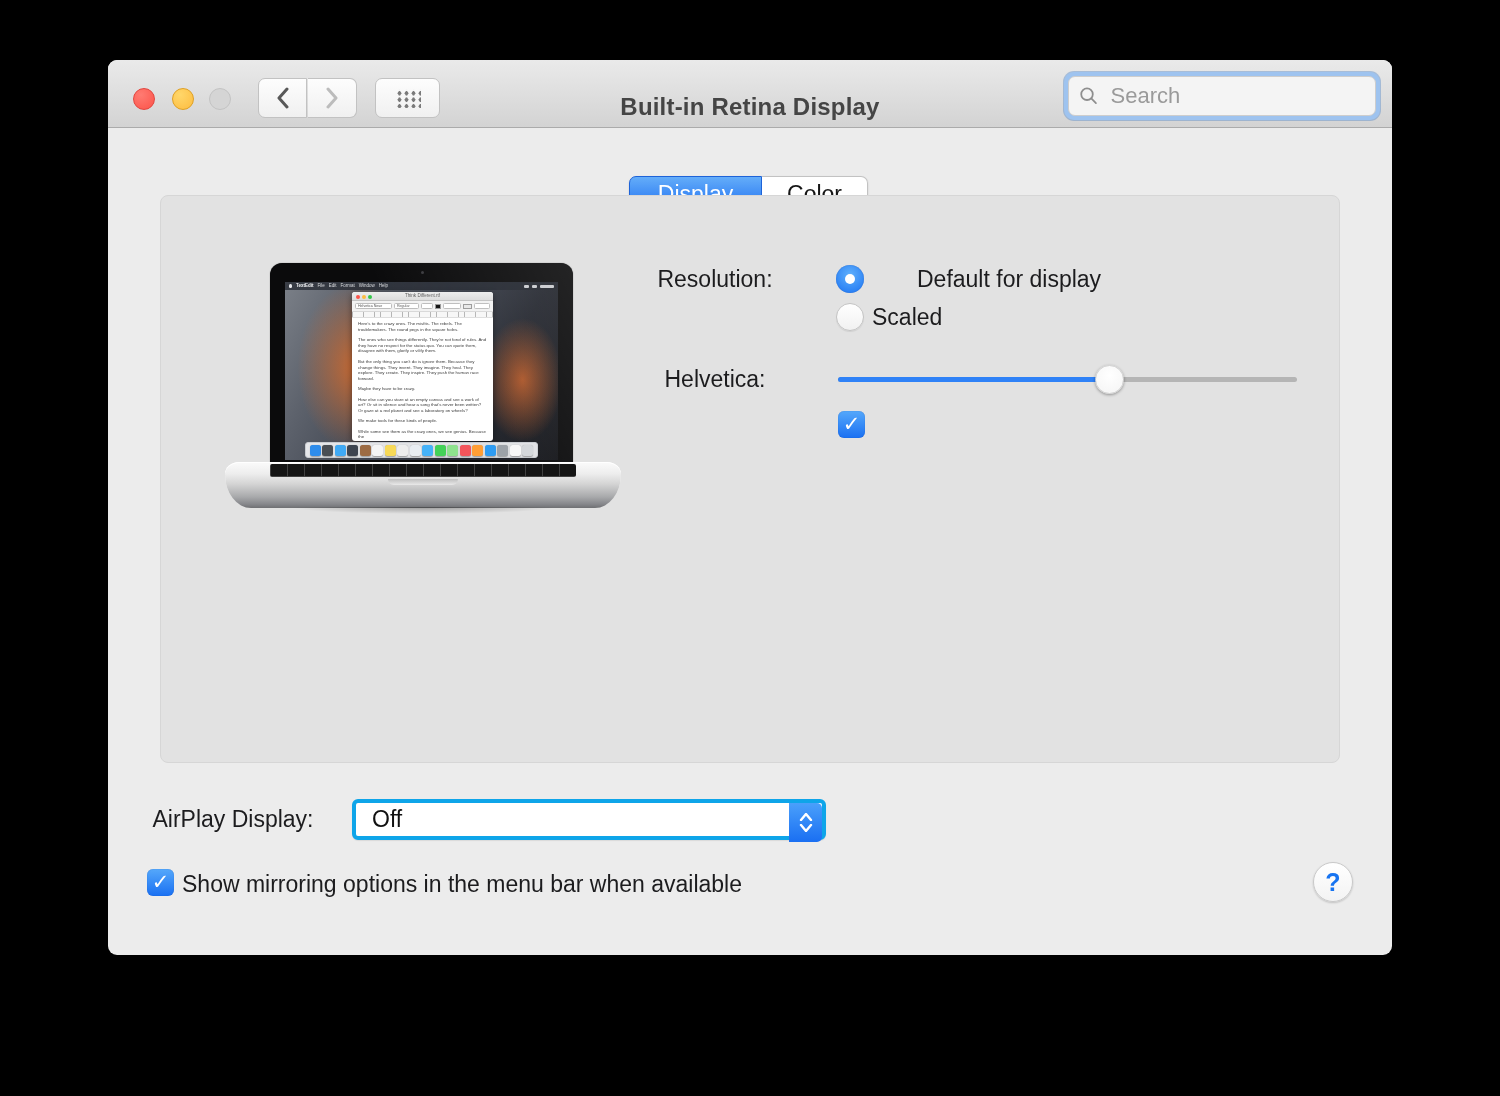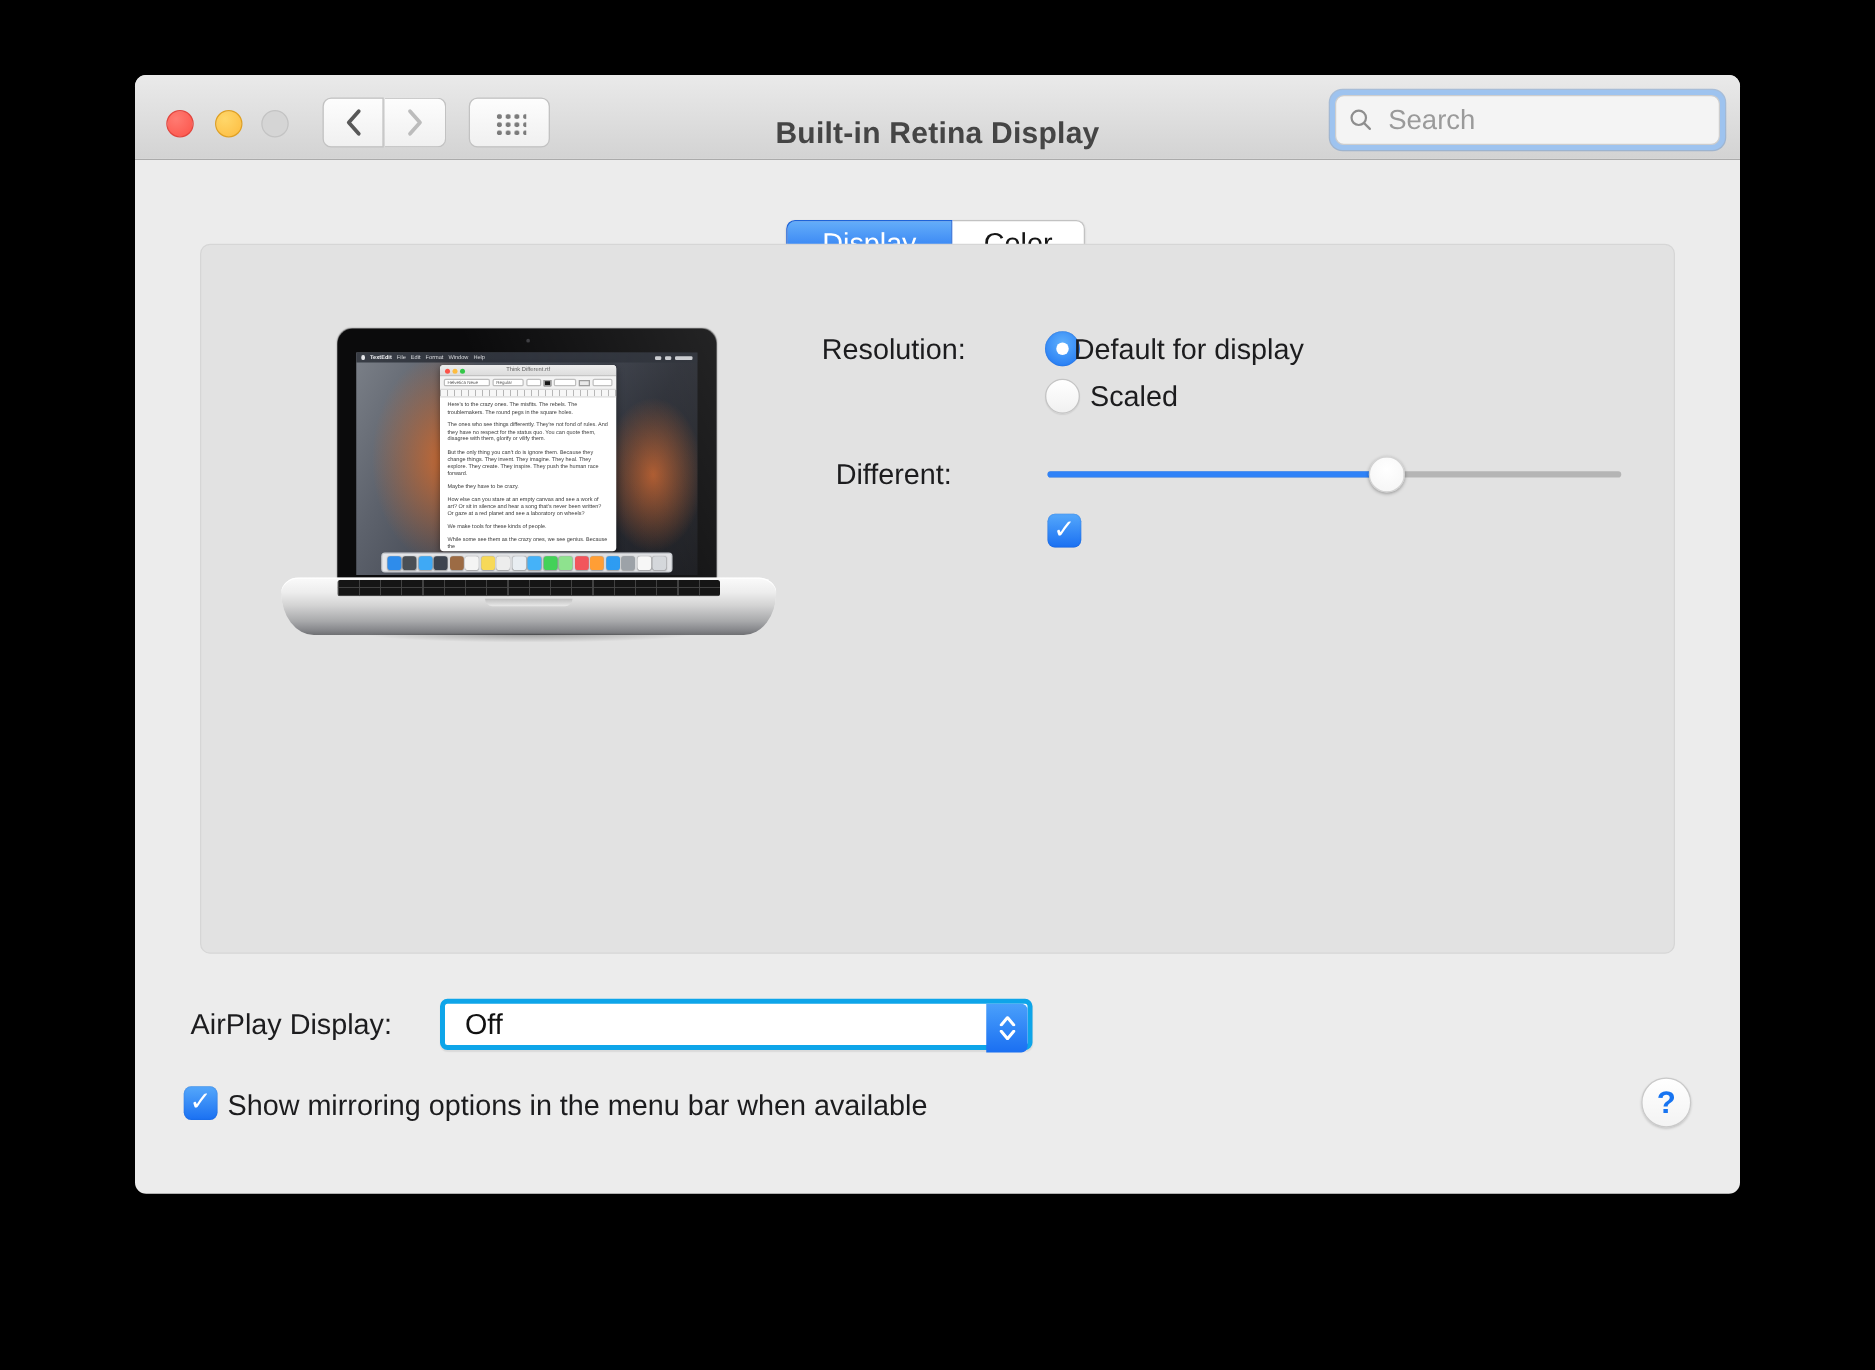--- a/index.html
+++ b/index.html
@@ -269,25 +269,25 @@
     </div>
   </div>
   <div class="base">
     <div class="kb"></div>
     <div class="notch"></div>
   </div>
   <div class="base-shadow"></div>
 
   <div class="form-label" style="left:507px; top:206px;">Resolution:</div>
   <div class="radio radio-on" style="left:728px; top:205px;"></div>
-  <div class="ctl-label" style="left:751px; top:206px;text-align:right;">Default for display</div>
+  <div class="ctl-label" style="left:809px; top:206px;text-align:right;">Default for display</div>
   <div class="radio radio-off" style="left:728px; top:243px;"></div>
   <div class="ctl-label" style="left:764px; top:244px;">Scaled</div>
 
-  <div class="form-label" style="left:507px; top:306px;">Different:</div>
+  <div class="form-label" style="left:507px; top:306px;">Helvetica:</div>
   <div class="slider">
     <div class="slider-track"></div>
     <div class="slider-fill" style="width: 59%;"></div>
     <div class="slider-thumb" style="left: calc(59% - 14px);"></div>
   </div>
   <div class="checkbox" style="left:730px; top:351px;"></div>
 
   <div class="form-label" style="left:25px; top:746px;">AirPlay Display:</div>
   <div class="select">
     <span class="select-value">Off</span>

